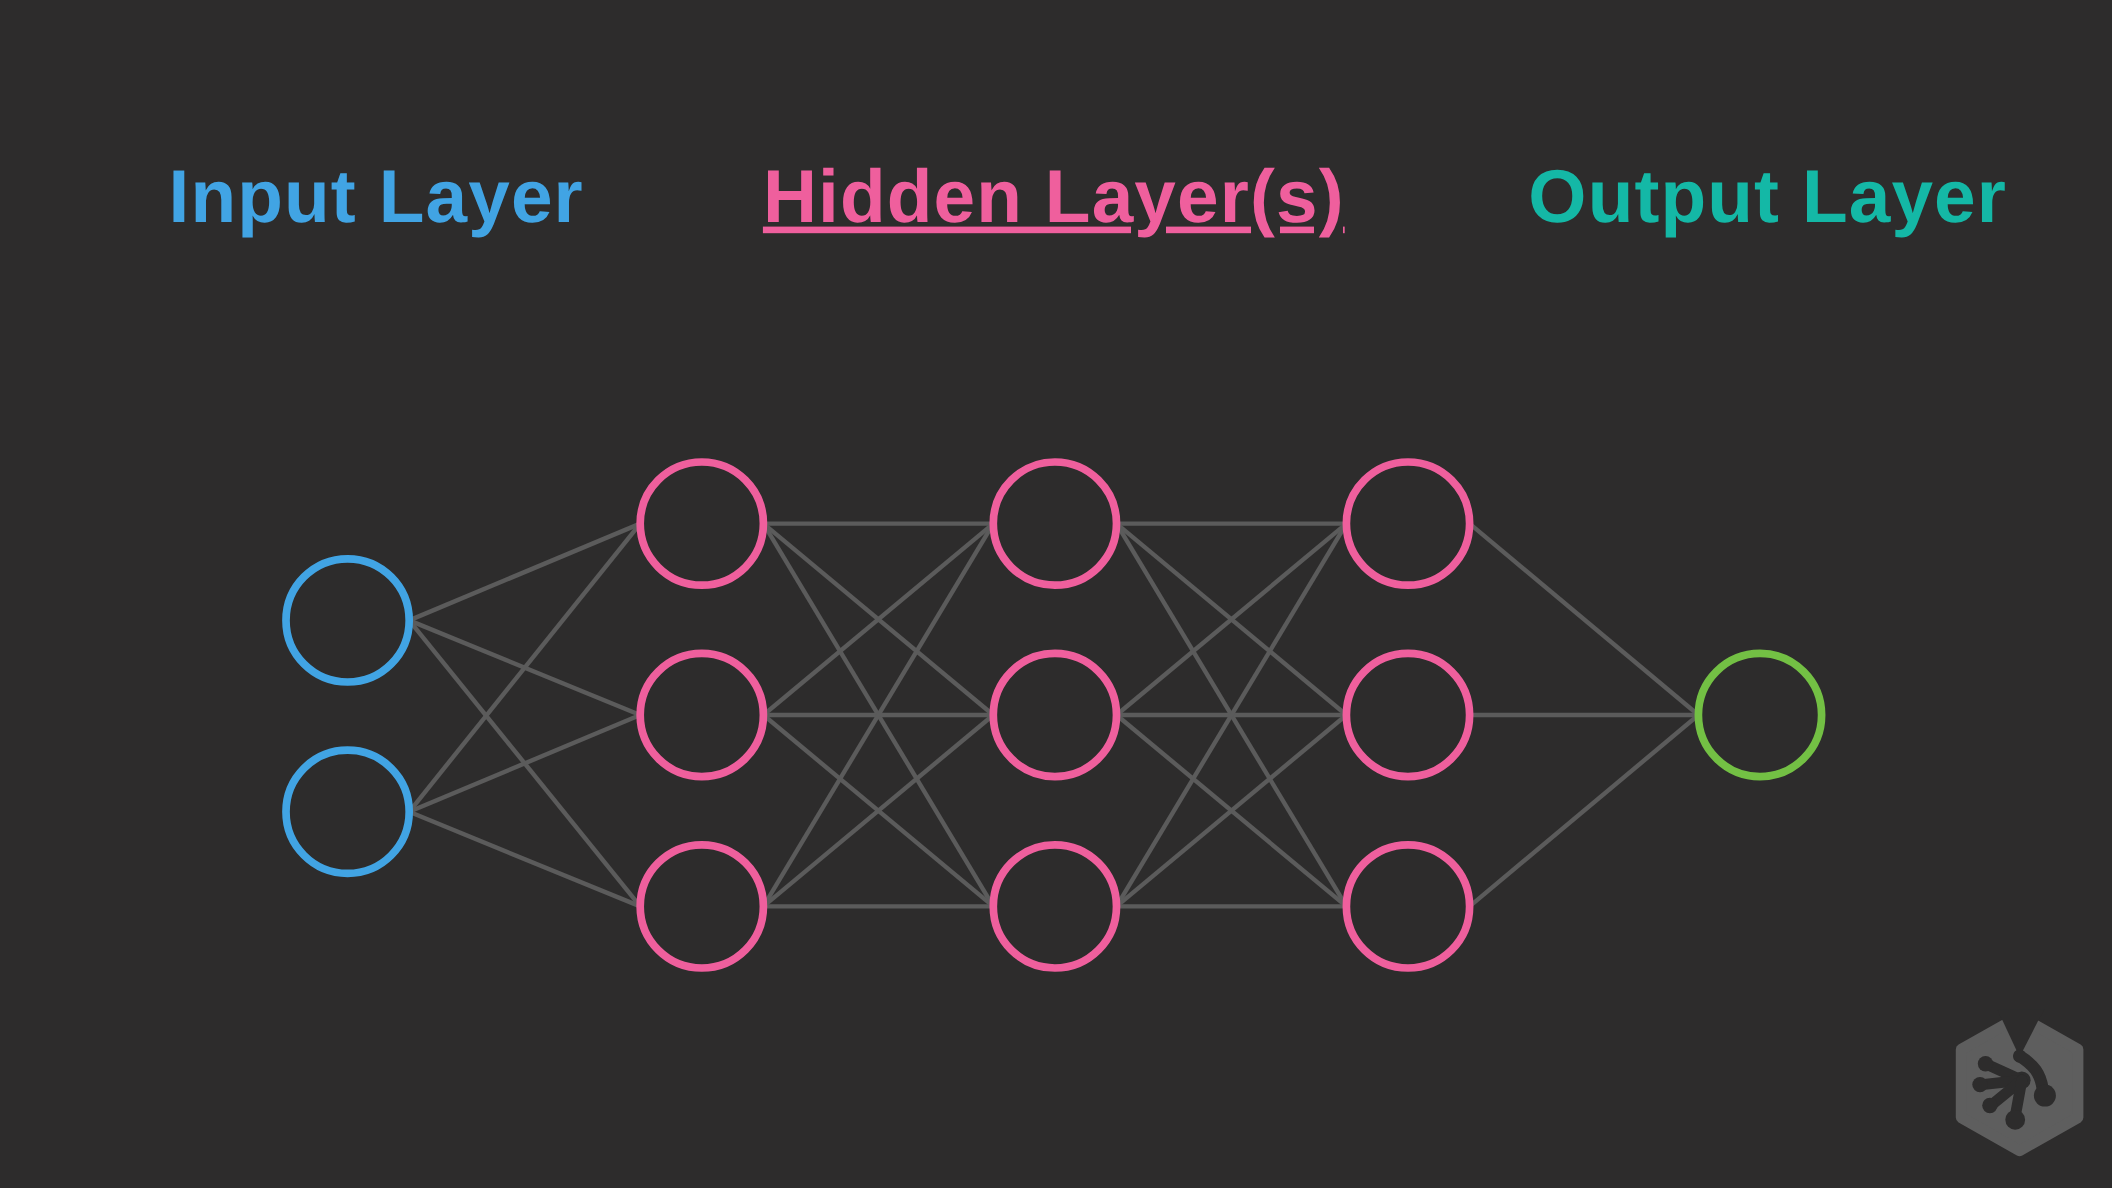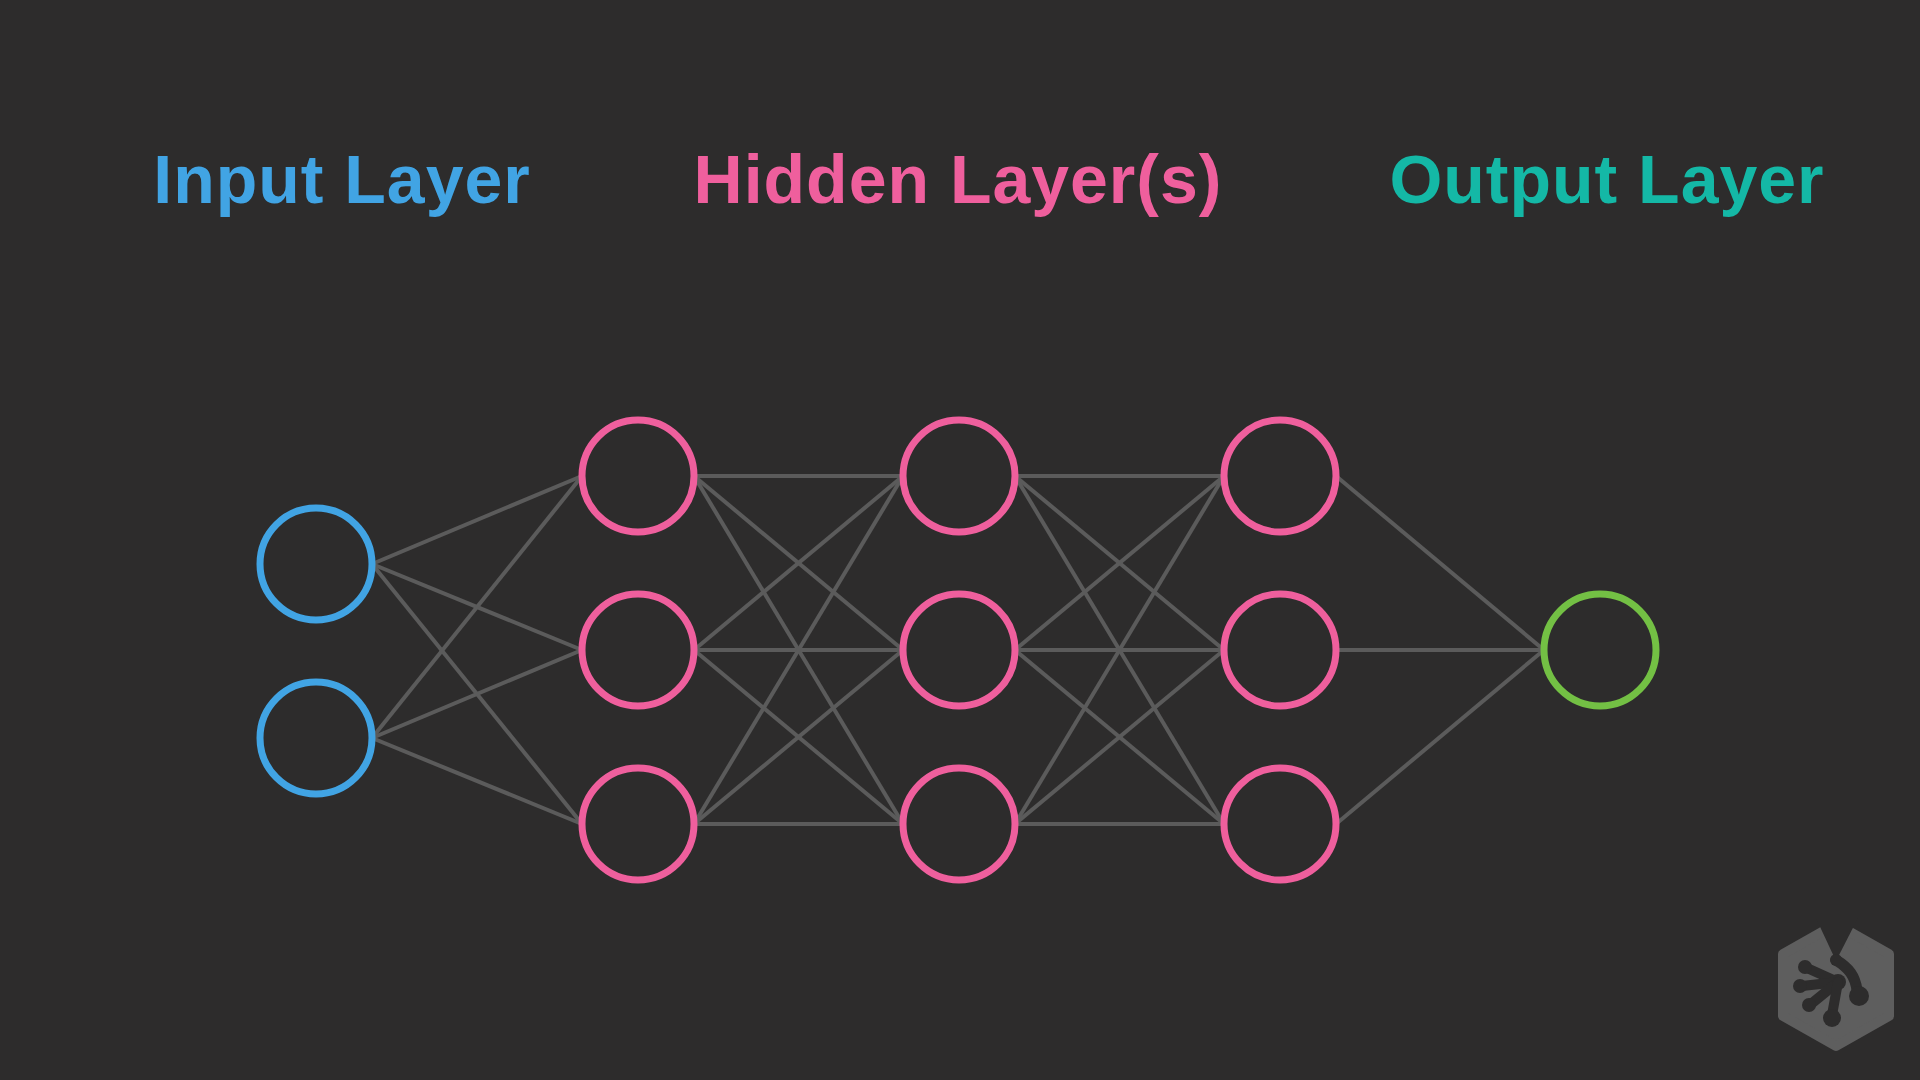--- a/index.html
+++ b/index.html
@@ -38,21 +38,21 @@
     height: 134px;
   }
 </style>
 </head>
 <body>
 
 <div class="stage" style="background: rgb(45, 44, 44);">
 
   <div class="layer-title" id="title-input" style="color: rgb(65, 164, 228); left: 342px;">Input Layer</div>
 
-  <div class="layer-title" id="title-hidden" style="color: rgb(239, 95, 157); left: 958px;">Hidden Layer(s)</div>
+  <div class="layer-title" id="title-hidden" style="color: rgb(239, 95, 157); left: 958px; text-decoration: underline;">Hidden Layer(s)</div>
 
   <div class="layer-title" id="title-output" style="color: #14b8a6; left: 1607px;">Output Layer</div>
 
   <svg id="network-svg" width="1920" height="1080" viewBox="0 0 1920 1080">
       <line x1="372" y1="564" x2="582" y2="476" stroke="#5b5b5b" stroke-width="4"></line>
       <line x1="372" y1="564" x2="582" y2="650" stroke="#5b5b5b" stroke-width="4"></line>
       <line x1="372" y1="564" x2="582" y2="824" stroke="#5b5b5b" stroke-width="4"></line>
       <line x1="372" y1="738" x2="582" y2="476" stroke="#5b5b5b" stroke-width="4"></line>
       <line x1="372" y1="738" x2="582" y2="650" stroke="#5b5b5b" stroke-width="4"></line>
       <line x1="372" y1="738" x2="582" y2="824" stroke="#5b5b5b" stroke-width="4"></line>

